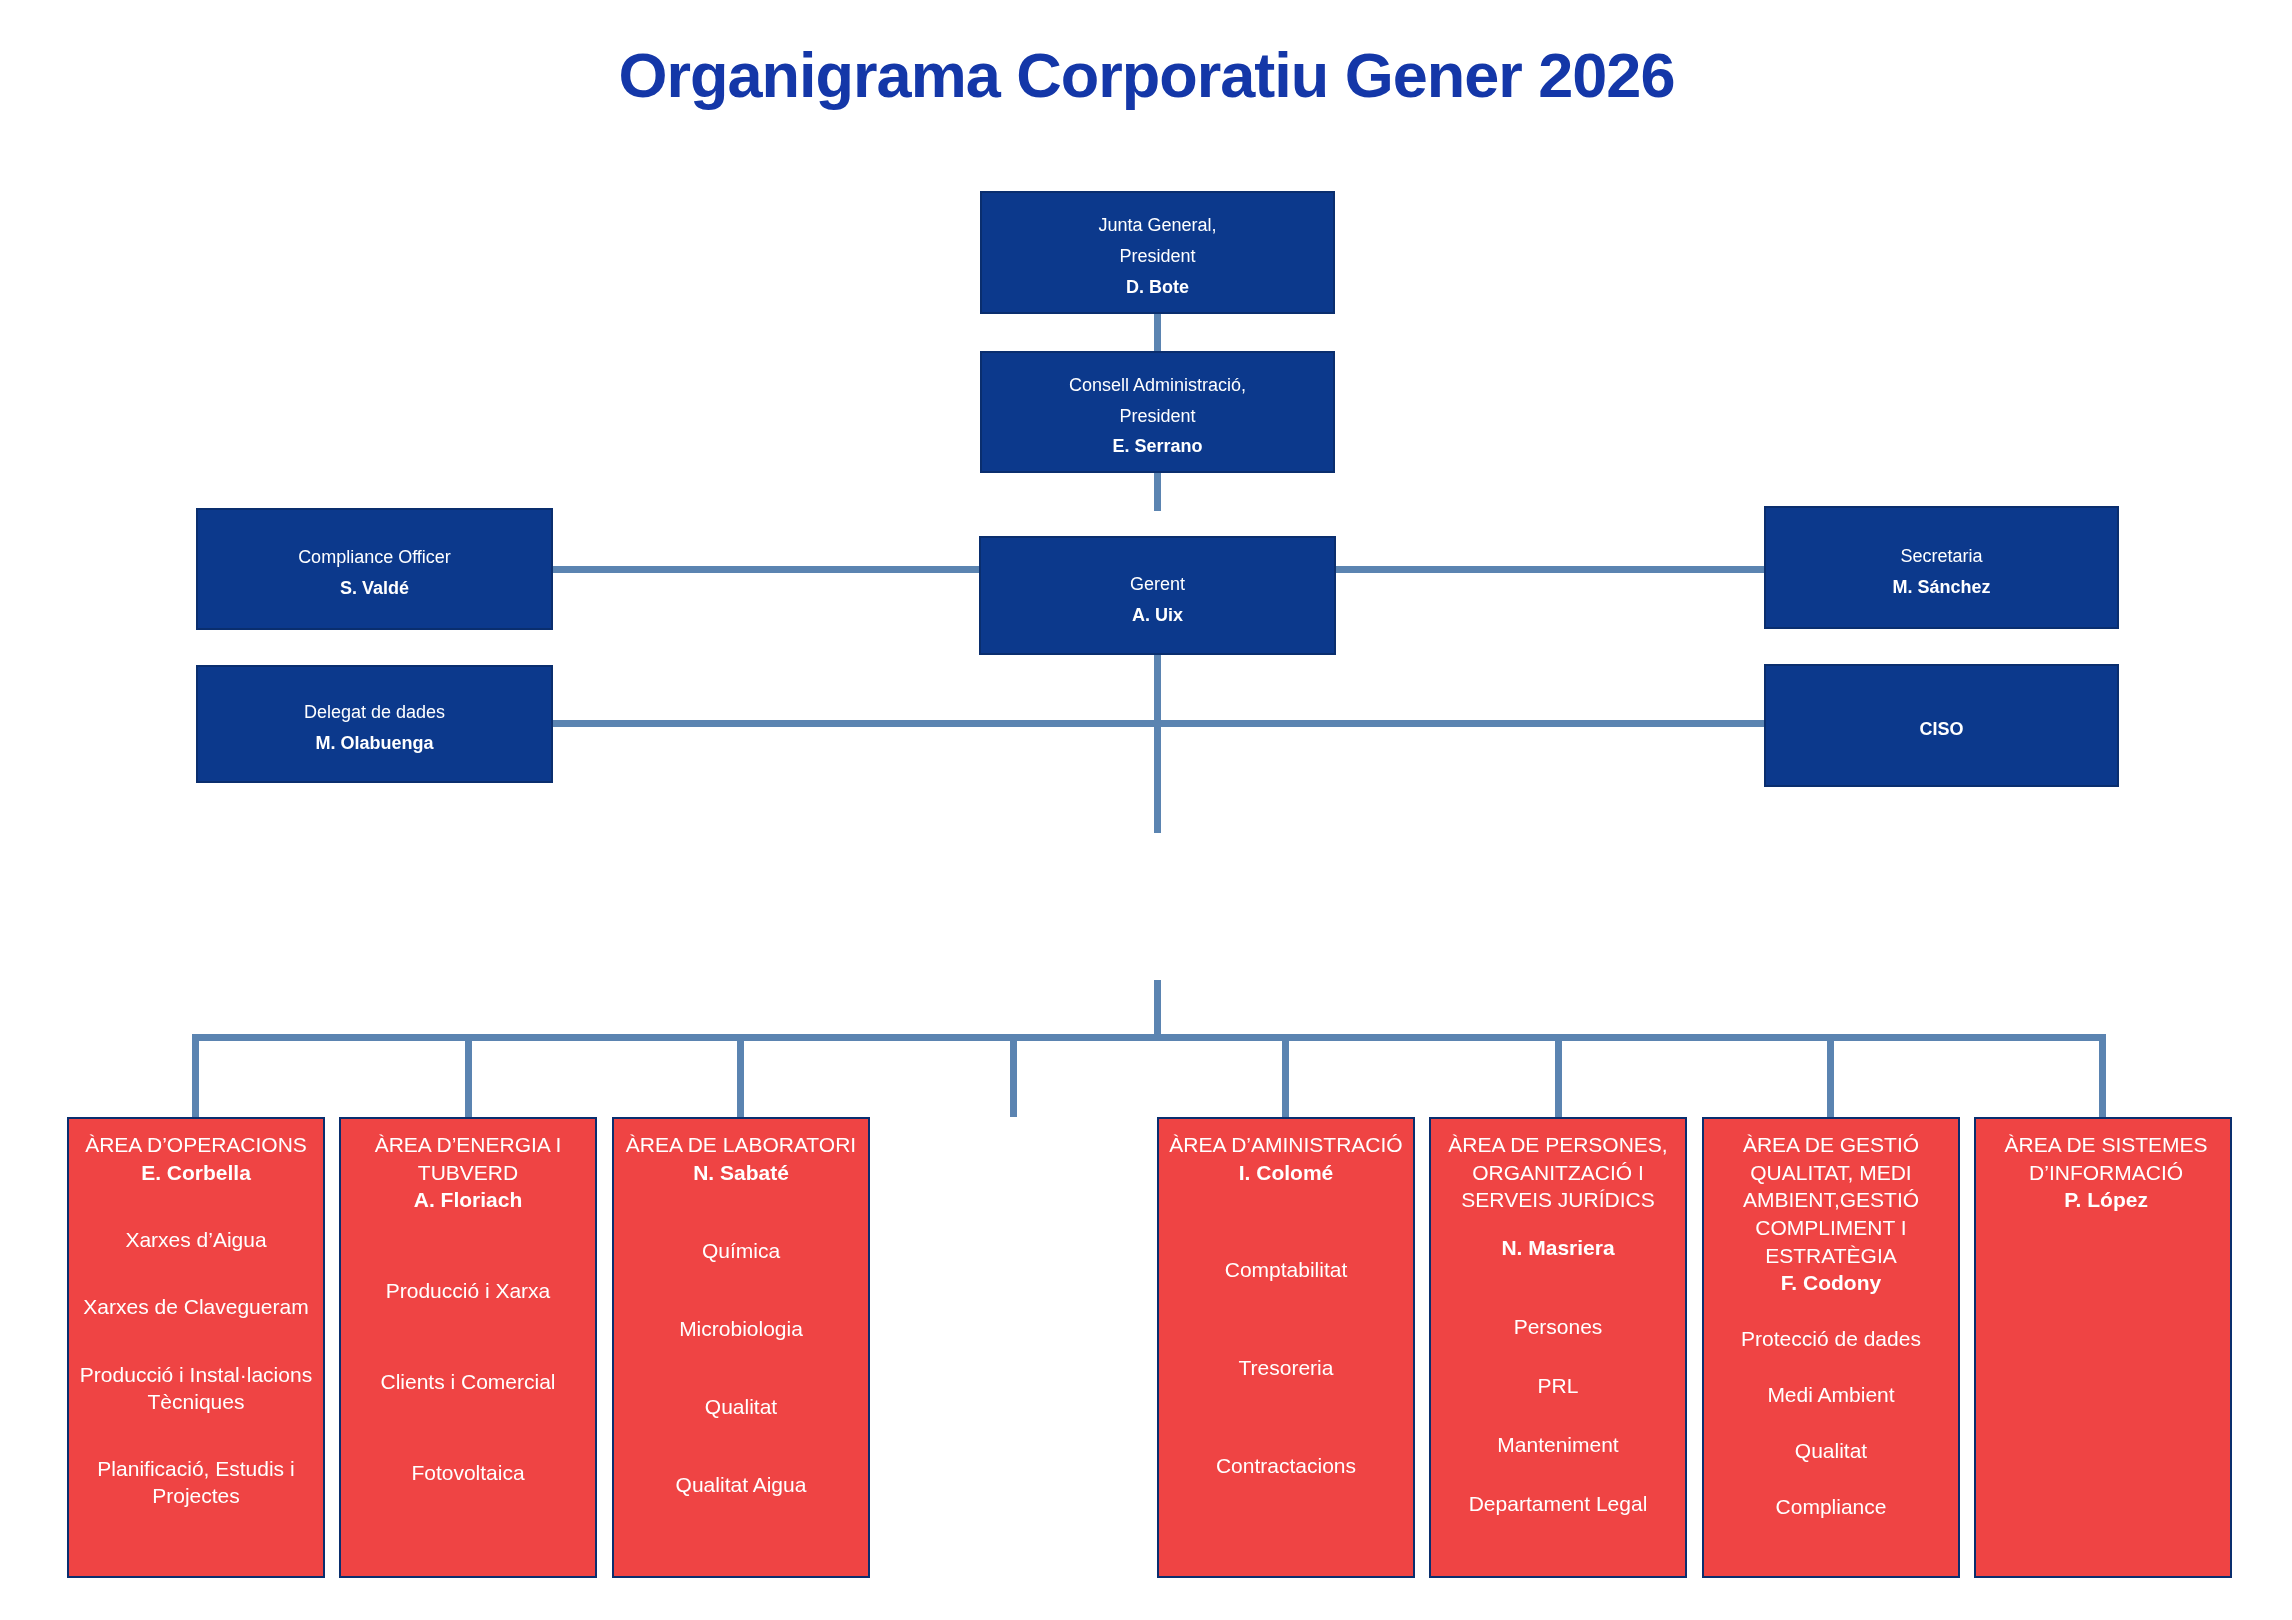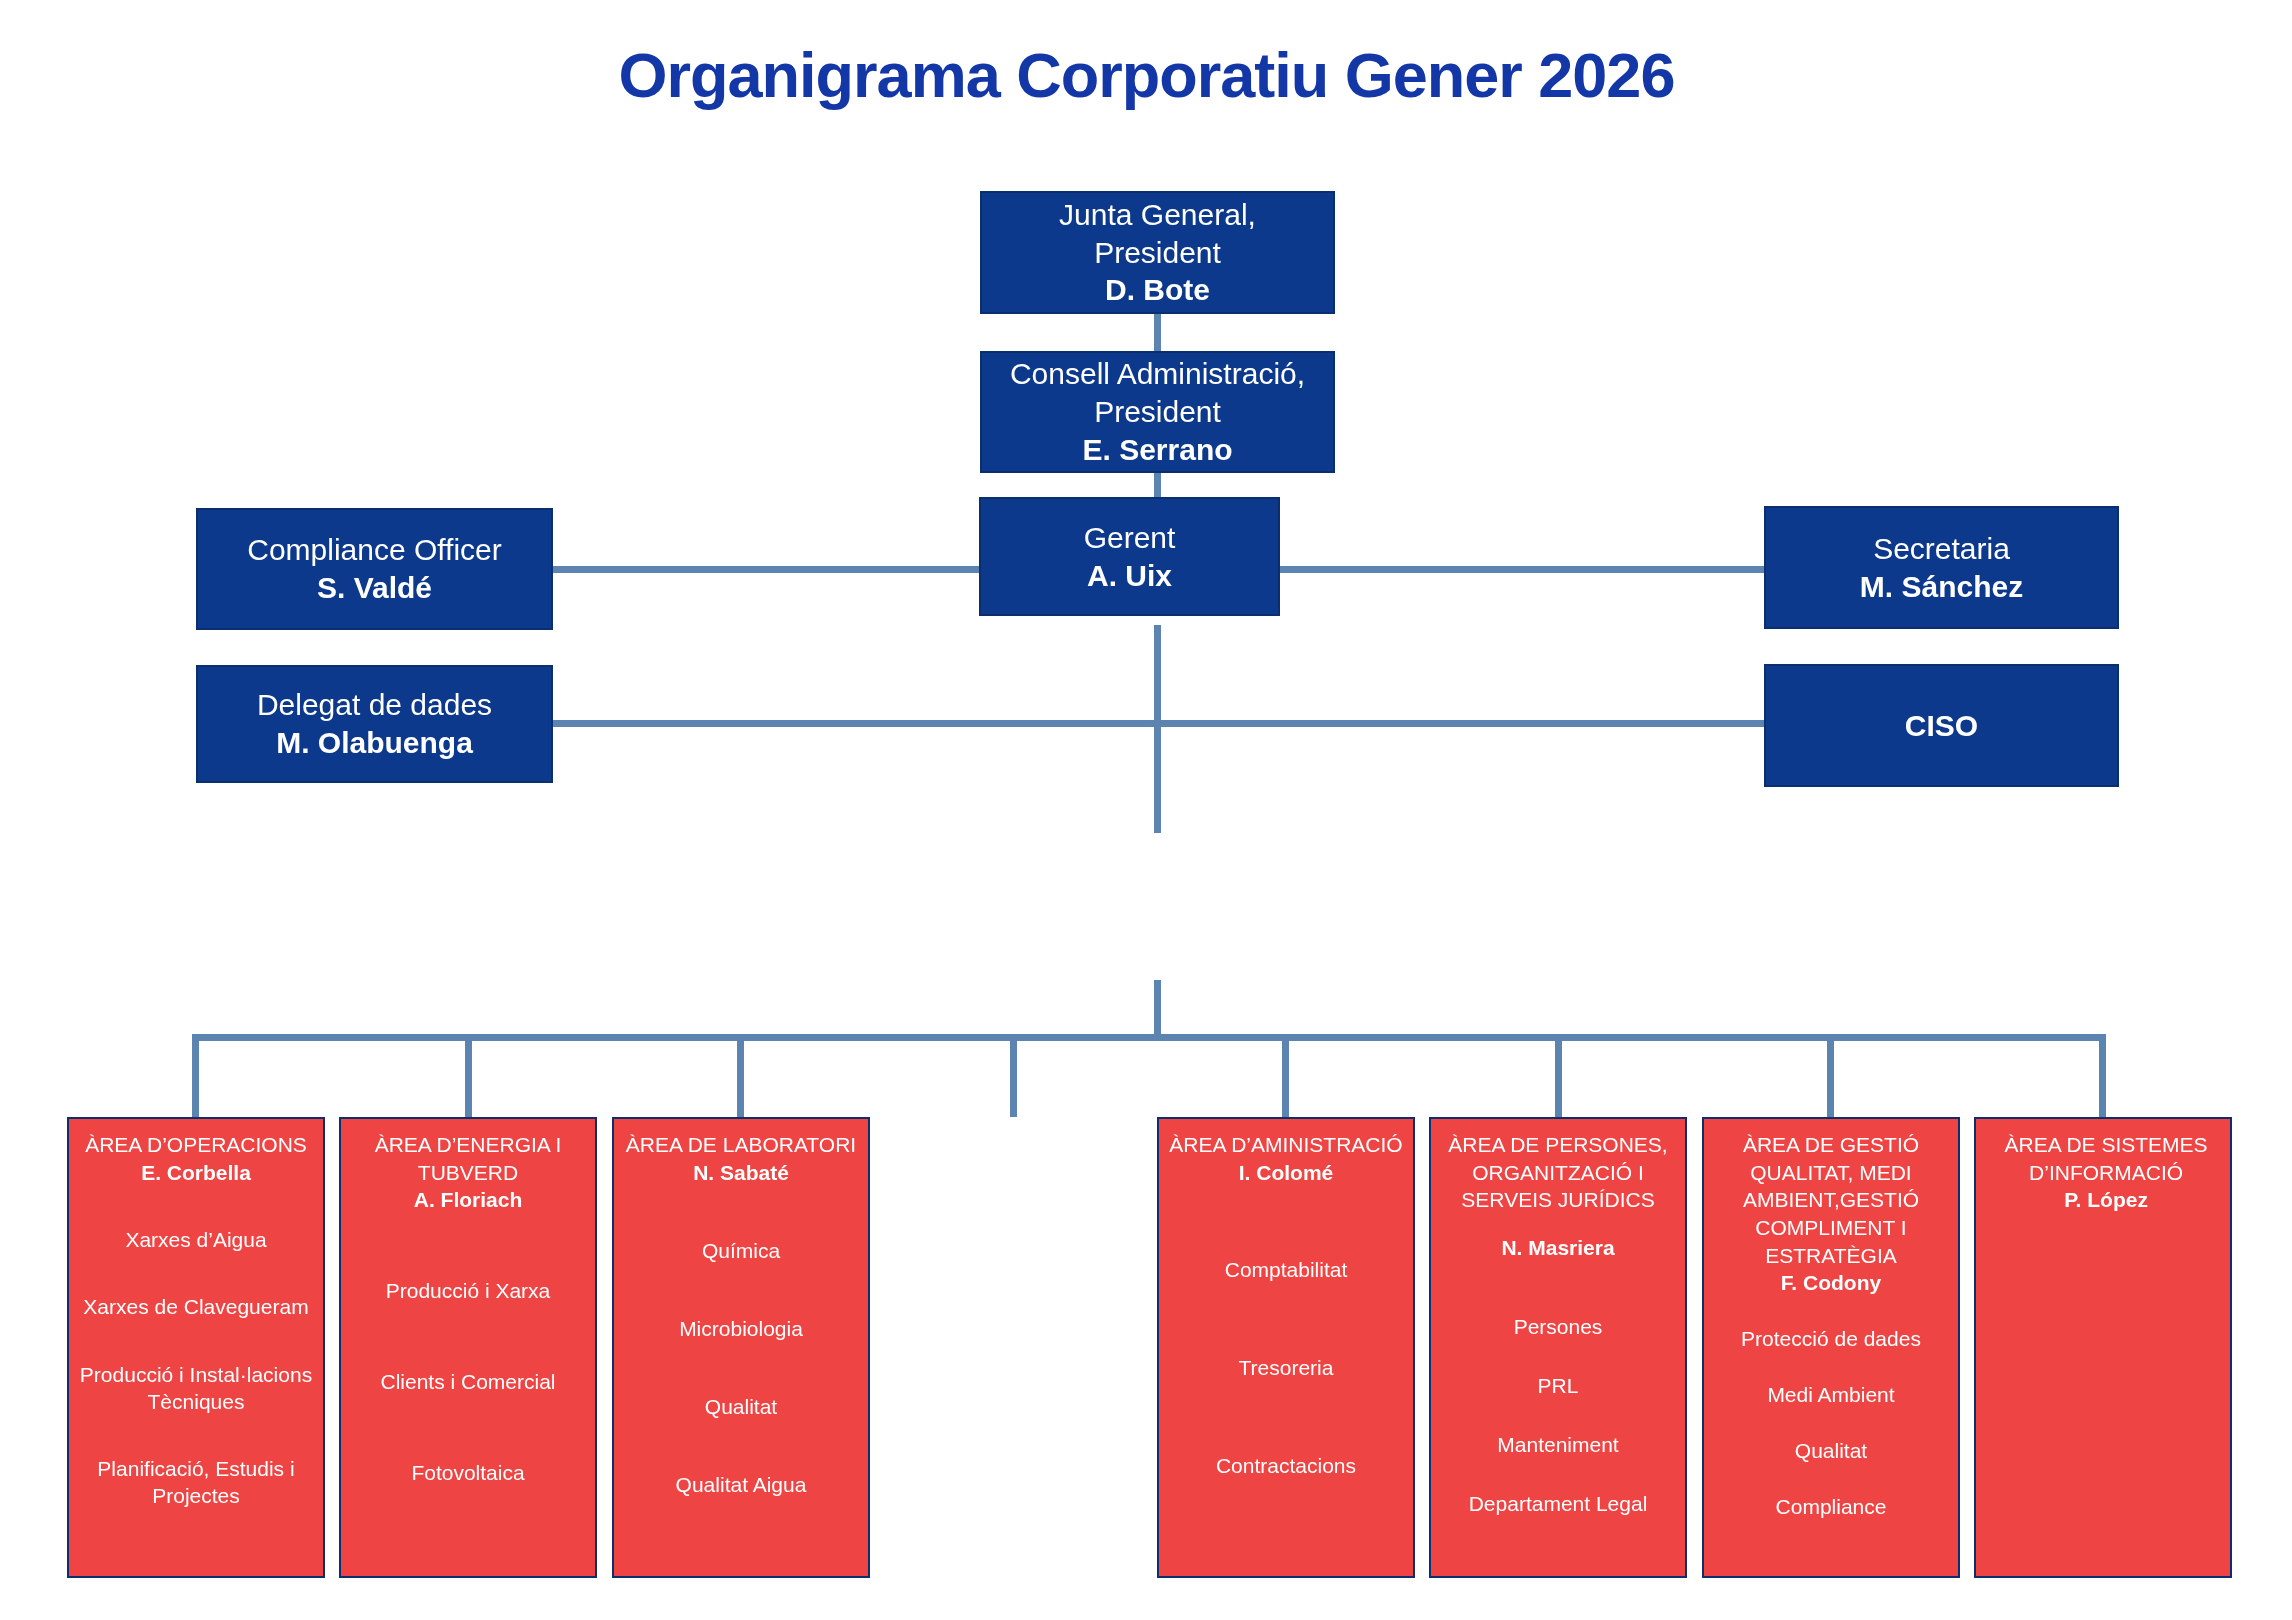--- a/index.html
+++ b/index.html
@@ -37,21 +37,21 @@
     background: #0c398c;
     border: 2px solid #0a2e6e;
     box-sizing: border-box;
     color: #ffffff;
     display: flex;
     flex-direction: column;
     align-items: center;
     justify-content: center;
     text-align: center;
   }
-  .nl { font-size: 30px; line-height: 1.26; }
+  .nl { font-size: 18px; line-height: 1.26; margin-top: 8px; }
   .nl.bold { font-weight: 700; }
   .equip-names {
     font-size: 26.5px;
     font-weight: 700;
     line-height: 1.3;
     padding: 0 23.5px;
   }
   
   .area {
     position: absolute;
@@ -113,21 +113,21 @@
     <div class="nl">Consell Administració,</div>
     <div class="nl">President</div>
     <div class="nl bold">E. Serrano</div>
   </div>
 
   <div class="node" style="left:196px; top:508px; width:357px; height:122px;">
     <div class="nl">Compliance Officer</div>
     <div class="nl bold">S. Valdé</div>
   </div>
 
-  <div class="node" style="left:979px; top:497px; width:301px; height:119px;">
+  <div class="node" style="left:979px; top:536px; width:357px; height:119px;">
     <div class="nl">Gerent</div>
     <div class="nl bold">A. Uix</div>
   </div>
 
   <div class="node" style="left:1764px; top:506px; width:355px; height:123px;">
     <div class="nl">Secretaria</div>
     <div class="nl bold">M. Sánchez</div>
   </div>
 
   <div class="node" style="left:196px; top:665px; width:357px; height:118px;">

